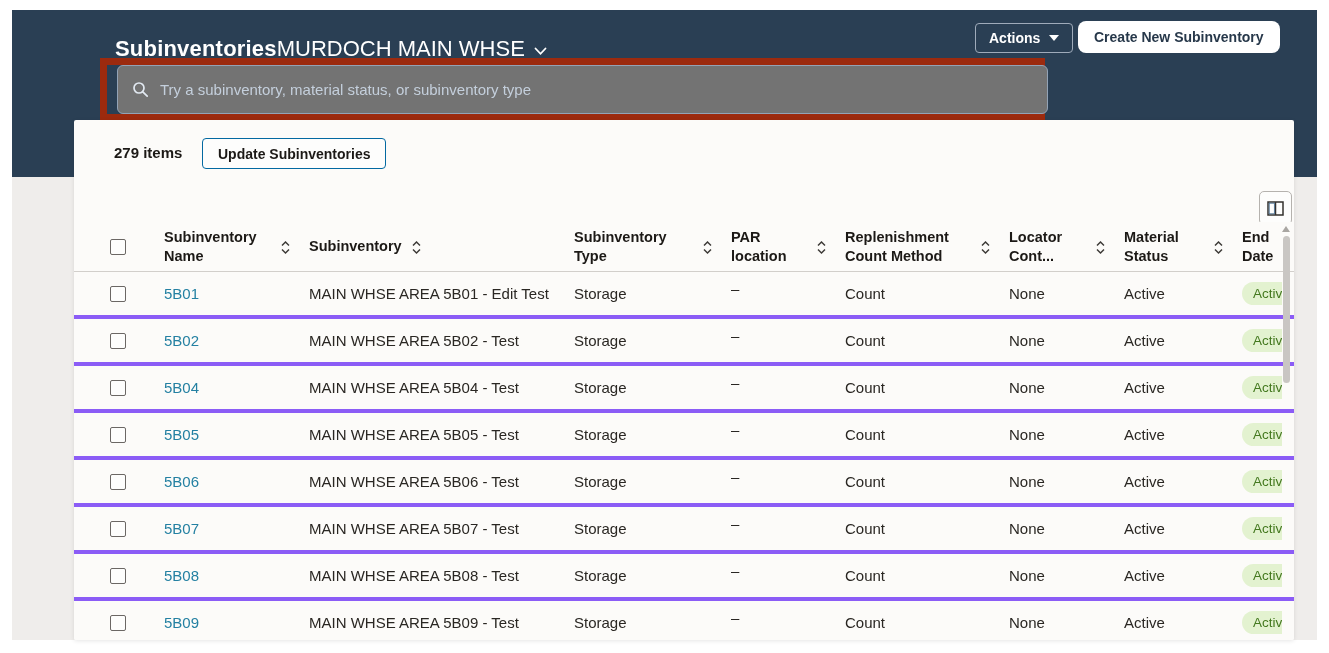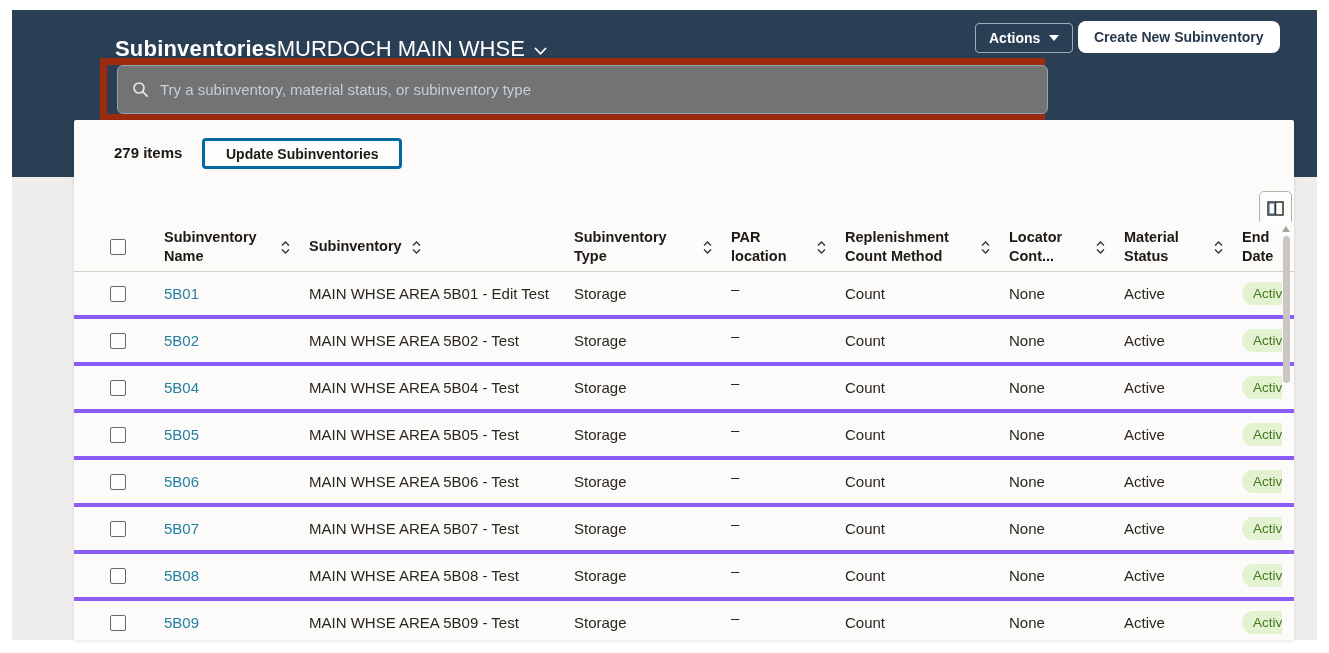--- a/index.html
+++ b/index.html
@@ -32,22 +32,22 @@
   .search-box input::placeholder { color:#c4cfdc; opacity:1; }
 
   
   .page-gray { left:12px; top:177px; width:1305px; height:463px; background:#efedeb; }
 
   
   .card { left:74px; top:120px; width:1220px; height:520px; background:#fcfbf9;
     border-radius:2px; box-shadow:0 1px 4px rgba(0,0,0,.10); overflow:hidden; }
 
   .items-count { left:40px; top:24px; font-size:15px; font-weight:700; color:#1c1916; }
-  .update-btn { left:128px; top:18px; height:31px; padding:0 21px; background:#fdfdfc;
-    border:3px solid #0369a1; border-radius:4px; color:#1c1916; font-size:14px; font-weight:700; cursor:pointer; }
+  .update-btn { left:128px; top:18px; height:31px; padding:0 15px; background:#fdfdfc;
+    border:1px solid #0369a1; border-radius:4px; color:#1c1916; font-size:14px; font-weight:700; cursor:pointer; }
 
   .manage-cols-btn { left:1185px; top:71px; width:33px; height:34px; background:#fdfdfc;
     border:1px solid #b5b2ae; border-radius:5px; display:flex; align-items:center; justify-content:center; cursor:pointer; }
 
   
   .grid-row { display:grid; padding-left:20px;
     grid-template-columns:58px 133px 253px 145px 102px 152px 103px 106px 40px 1fr;gap:12px; }
   .thead { left:0; top:102px; width:1220px; height:50px; border-bottom:1px solid #d2cfcb; background:#fcfbf9; }
   .th { display:flex; align-items:center; gap:9px; font-size:14.5px; font-weight:700;
     color:#1c1916; line-height:1.25; padding-right:6px; cursor:pointer; }

